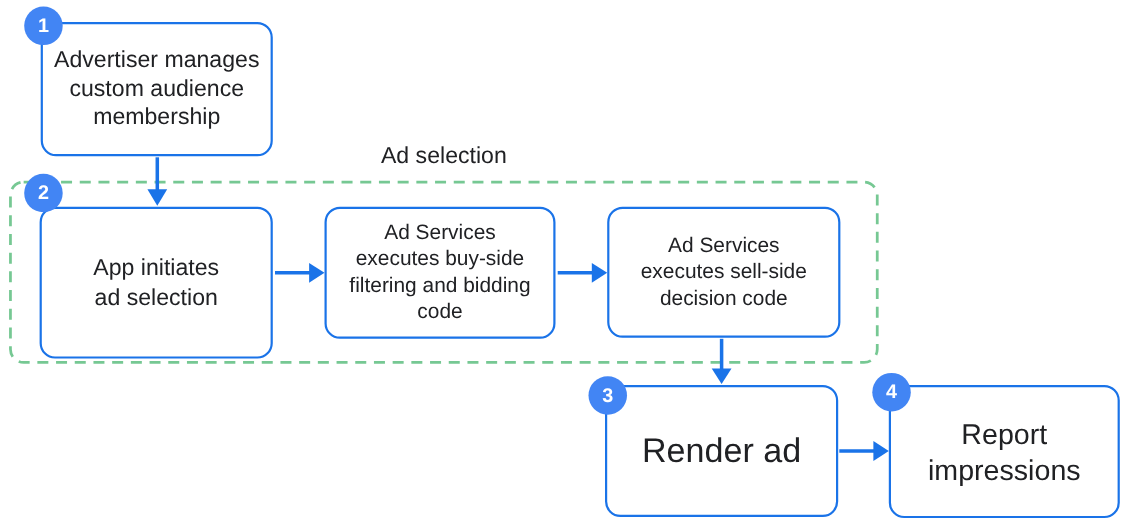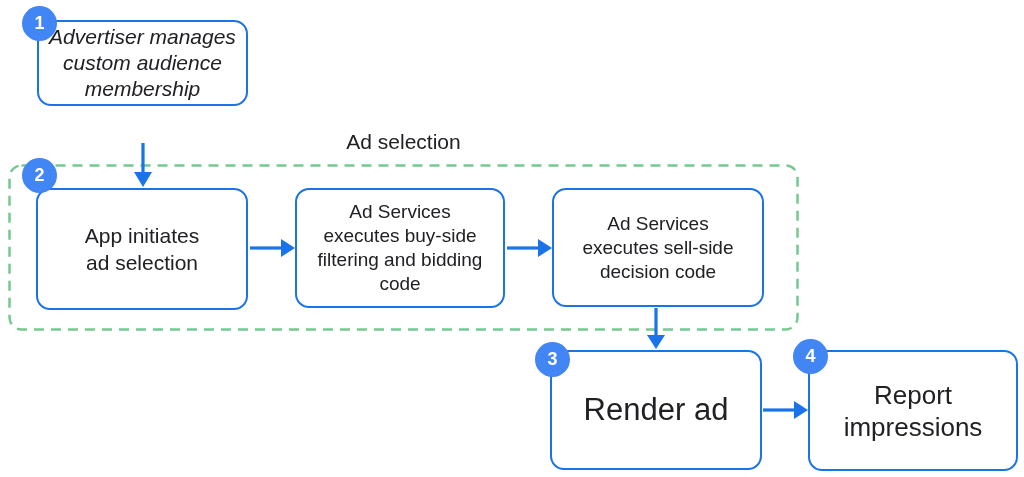--- a/index.html
+++ b/index.html
@@ -80,27 +80,27 @@
       <polygon class="arrow-head" points="647,335 665,335 656,349"></polygon>
     </g>
     <g>
       <line class="arrow-line" x1="763" y1="410" x2="795" y2="410"></line>
       <polygon class="arrow-head" points="794,401 794,419 808,410"></polygon>
     </g>
   </svg>
 
   <div class="group-label" style="left:9px; top:130px; width:789px;">Ad selection</div>
 
-  <div class="node" style="left:37px; top:20px; width:211px; height:86px; font-size:21px; line-height:26px;font-style:italic;">
+  <div class="node" style="left:37px; top:20px; width:211px; height:122px; font-size:21px; line-height:26px;">
     <span class="node-label">Advertiser manages
 custom audience
 membership</span>
   </div>
 
-  <div class="node" style="left:36px; top:188px; width:212px; height:122px; font-size:21px; line-height:27px;">
+  <div class="node" style="left:36px; top:188px; width:212px; height:138px; font-size:21px; line-height:27px;">
     <span class="node-label">App initiates
 ad selection</span>
   </div>
 
   <div class="node" style="left:295px; top:188px; width:210px; height:120px; font-size:19px; line-height:24px;">
     <span class="node-label">Ad Services
 executes buy-side
 filtering and bidding
 code</span>
   </div>

